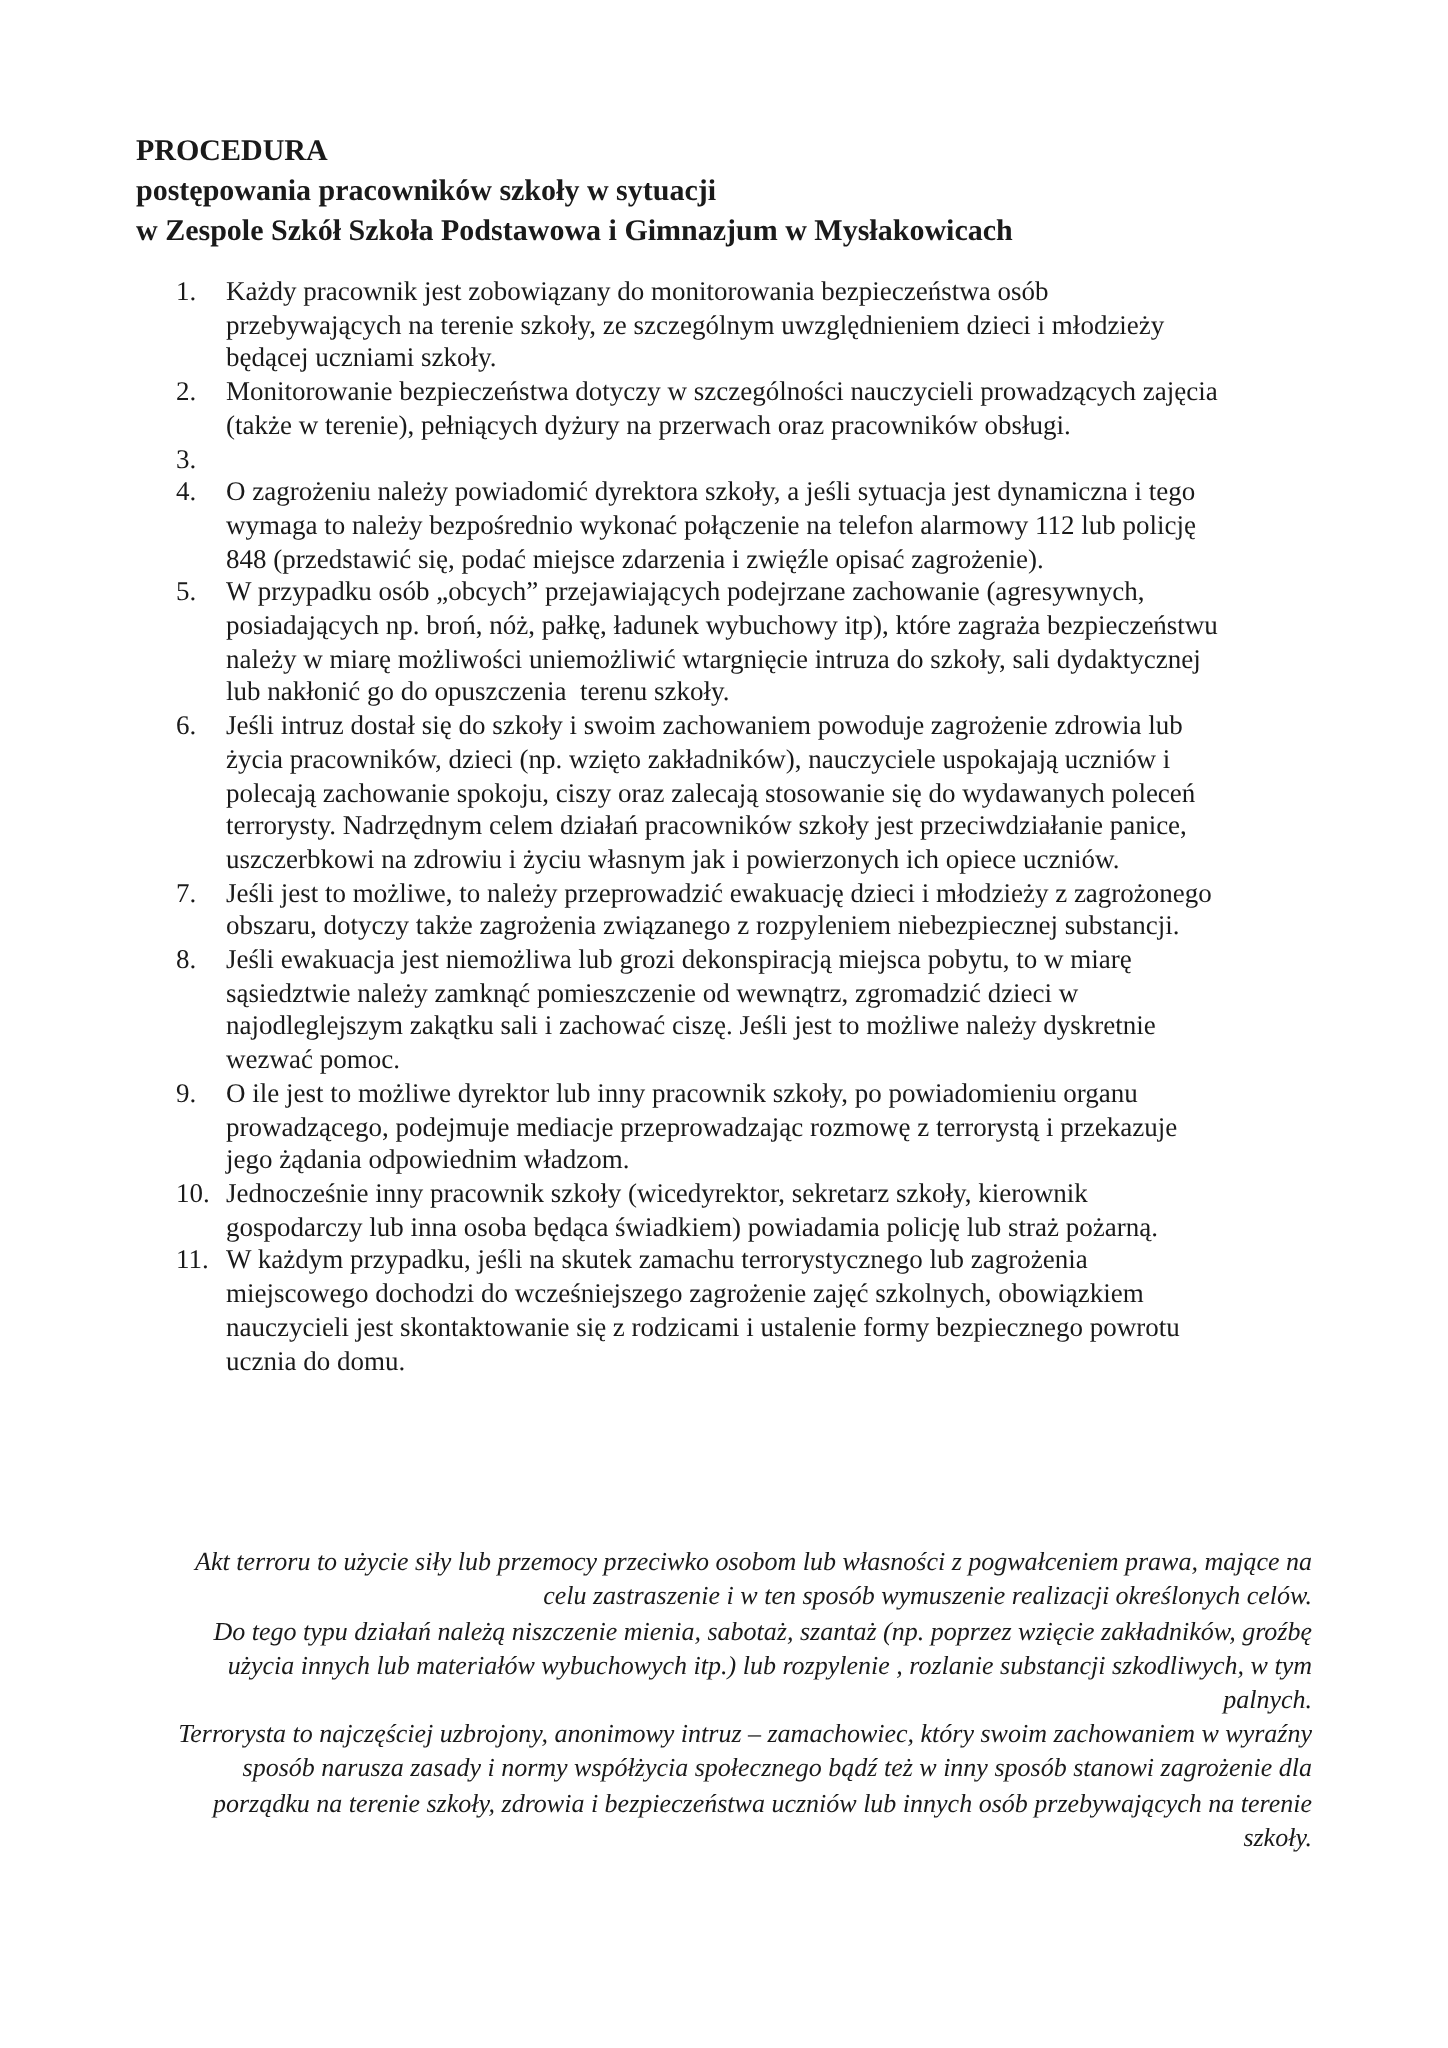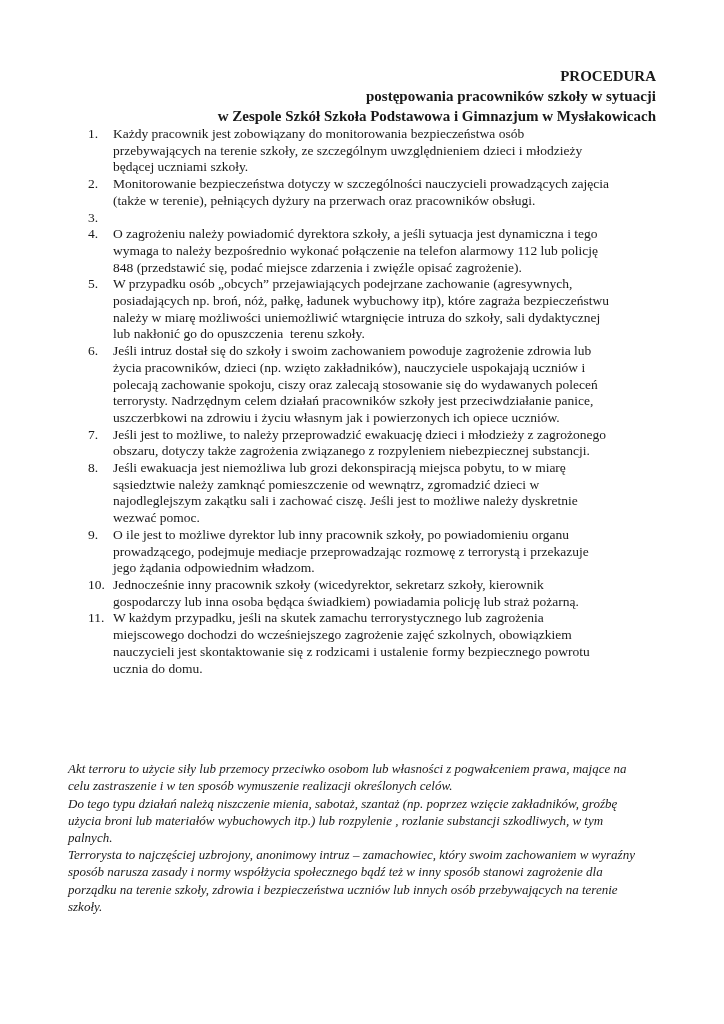--- a/index.html
+++ b/index.html
@@ -9,40 +9,41 @@
     position:relative;
     width:724px;
     height:1024px;
     background:var(--page-bg, #ffffff);
     color:var(--text, #1a1a1a);
     font-family:"Liberation Serif", "DejaVu Serif", serif;
     padding:66px 68px 0 68px;
     overflow:hidden;
   }
   .title-block {
-    text-align:right;
+    text-align:left;
     font-weight:bold;
     font-size:15px;
     line-height:20px;
+    margin-bottom:12px;
   }
   .procedure-list {
     margin-left:20px;
     font-size:13.5px;
     line-height:16.7px;
   }
   .item { display:flex; align-items:flex-start; }
   .item-num { flex:0 0 25px; }
   .item-text { white-space:pre; }
   .definitions {
     margin-top:83px;
     font-style:italic;
     font-size:13px;
     line-height:17.2px;
   }
-  .definitions p { white-space:pre; }
+  .definitions p { white-space:pre;text-align:right; }
 </style>
 </head>
 <body>
 
 <div class="page">
 
   <header class="title-block">
     <div>PROCEDURA</div>
     <div>postępowania pracowników szkoły w sytuacji</div>
     <div>w Zespole Szkół Szkoła Podstawowa i Gimnazjum w Mysłakowicach</div>
@@ -113,21 +114,21 @@
 miejscowego dochodzi do wcześniejszego zagrożenie zajęć szkolnych, obowiązkiem
 nauczycieli jest skontaktowanie się z rodzicami i ustalenie formy bezpiecznego powrotu
 ucznia do domu.</span>
     </div>
   </div>
 
   <footer class="definitions">
     <p>Akt terroru to użycie siły lub przemocy przeciwko osobom lub własności z pogwałceniem prawa, mające na
 celu zastraszenie i w ten sposób wymuszenie realizacji określonych celów.</p>
     <p>Do tego typu działań należą niszczenie mienia, sabotaż, szantaż (np. poprzez wzięcie zakładników, groźbę
-użycia broni lub materiałów wybuchowych itp.) lub rozpylenie , rozlanie substancji szkodliwych, w tym
+użycia innych lub materiałów wybuchowych itp.) lub rozpylenie , rozlanie substancji szkodliwych, w tym
 palnych.</p>
     <p>Terrorysta to najczęściej uzbrojony, anonimowy intruz – zamachowiec, który swoim zachowaniem w wyraźny
 sposób narusza zasady i normy współżycia społecznego bądź też w inny sposób stanowi zagrożenie dla
 porządku na terenie szkoły, zdrowia i bezpieczeństwa uczniów lub innych osób przebywających na terenie
 szkoły.</p>
   </footer>
 
 </div>
 
 </body></html>

